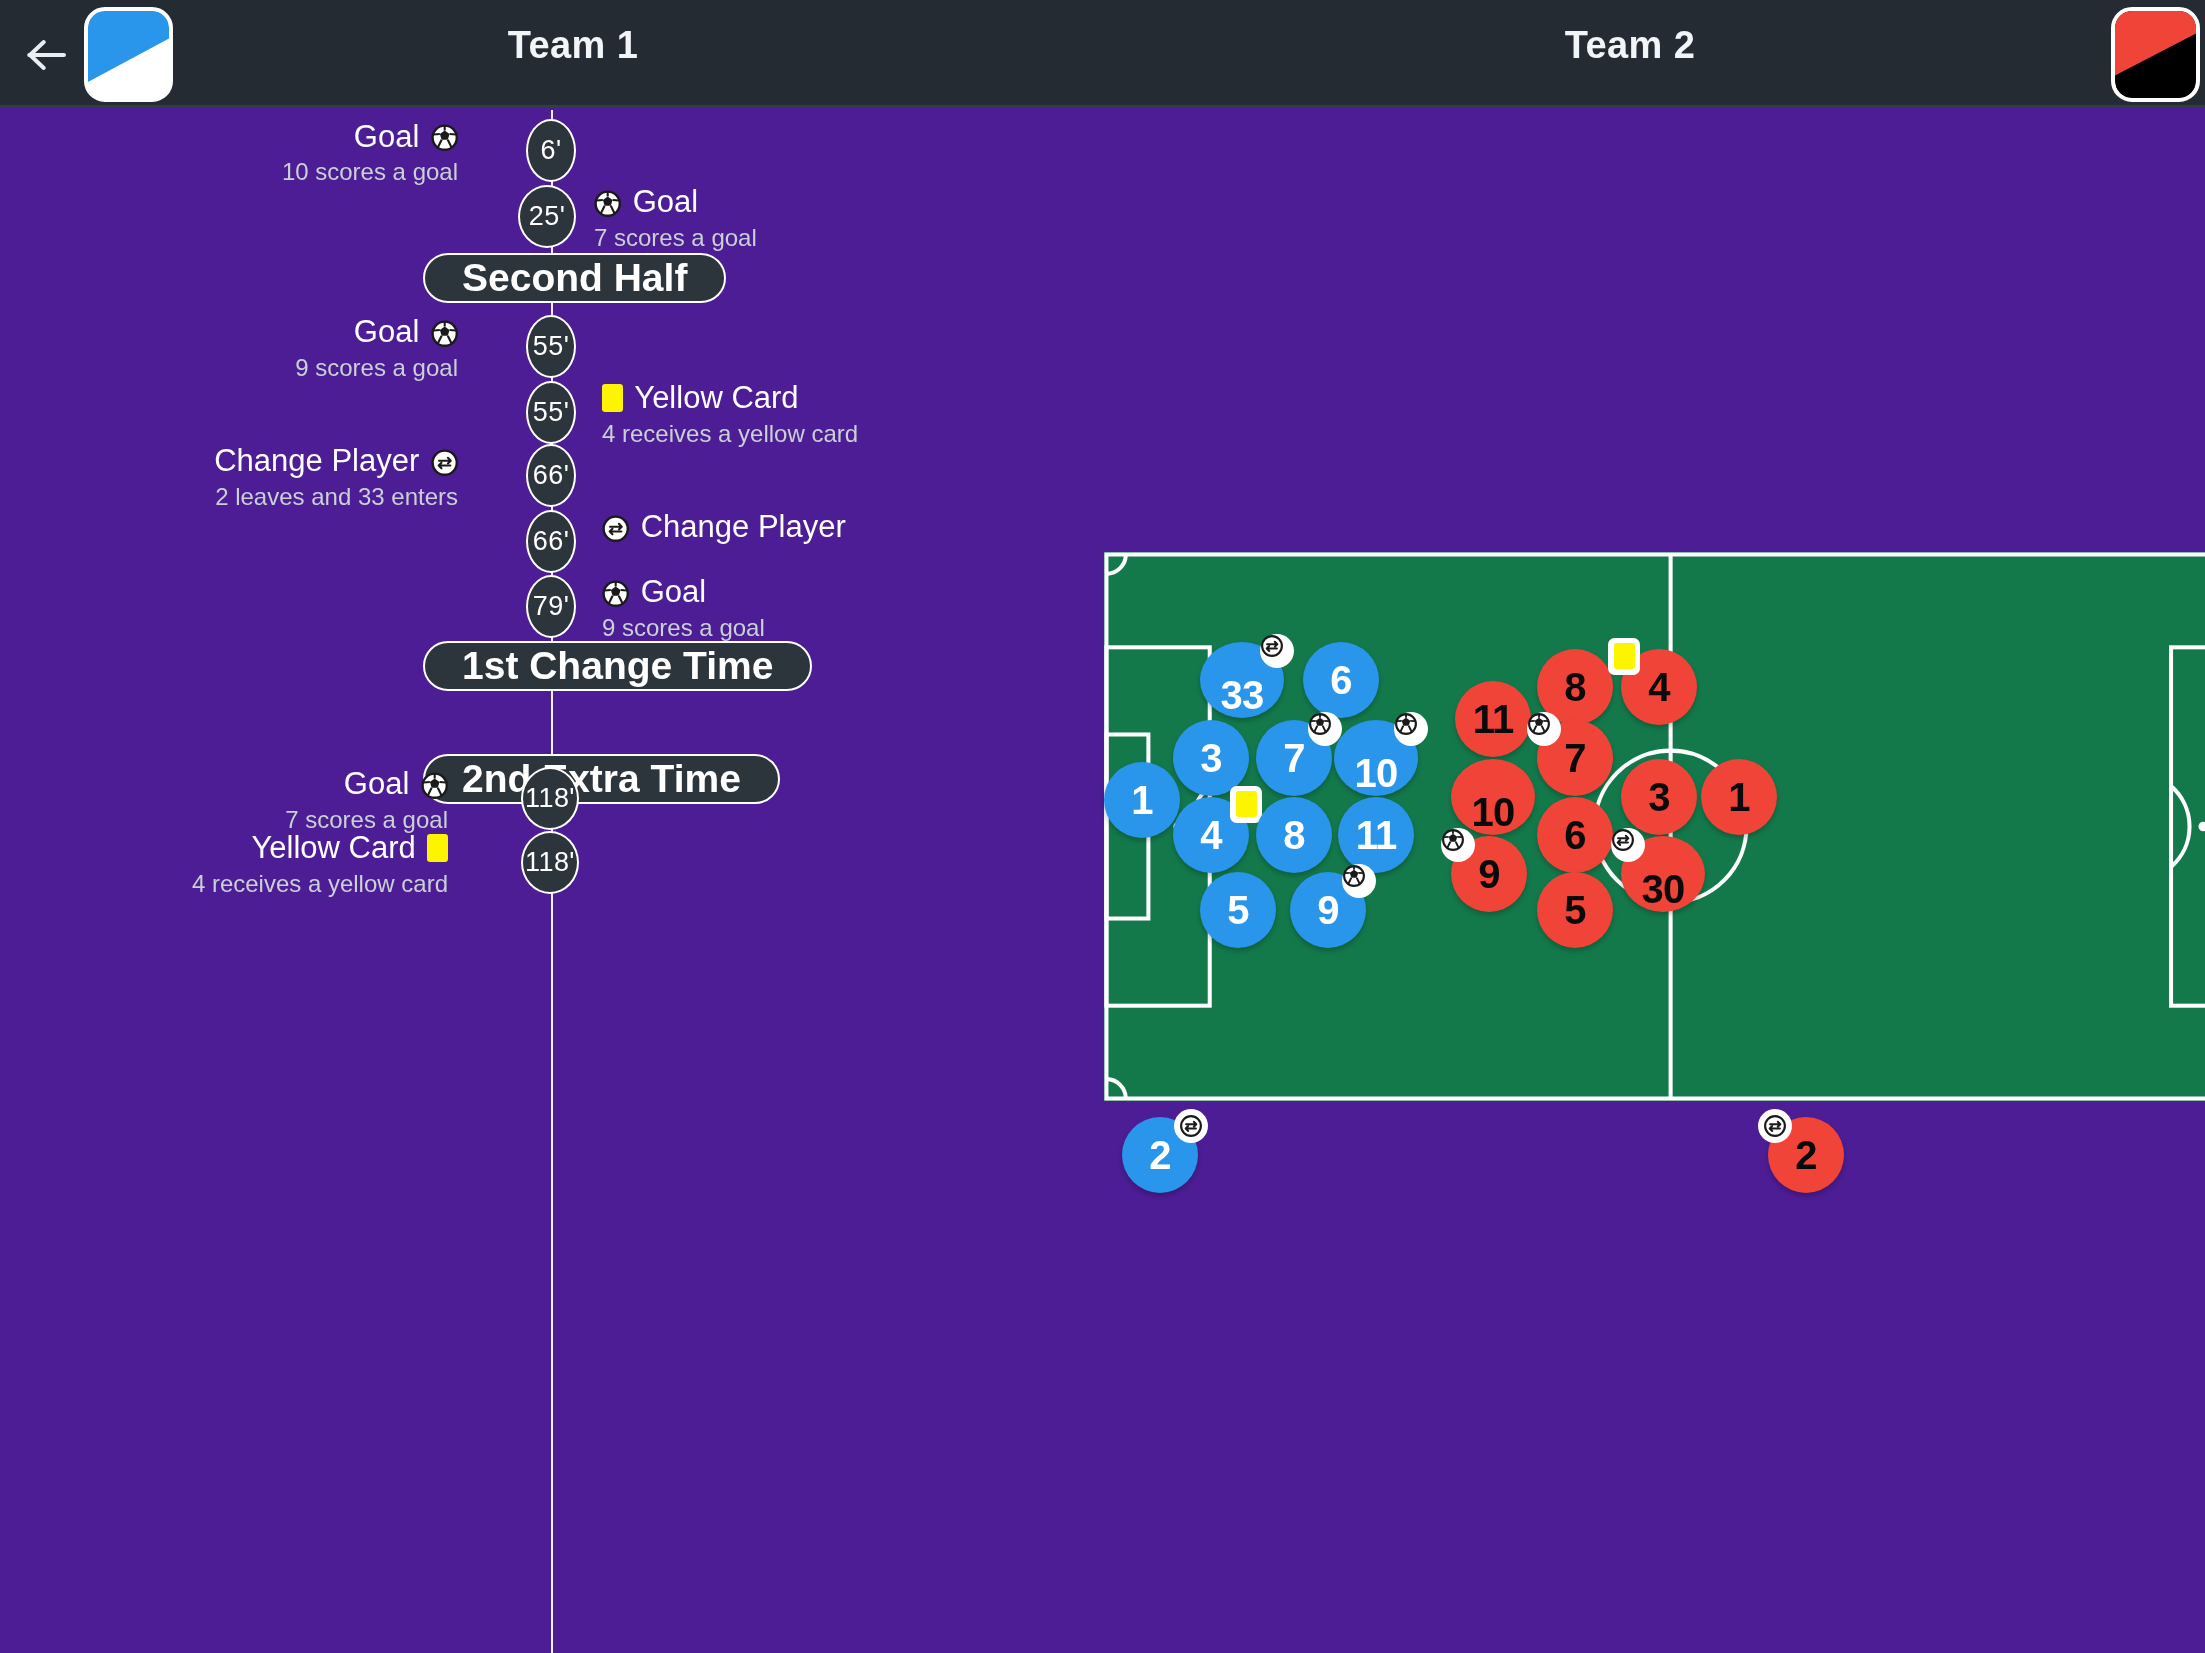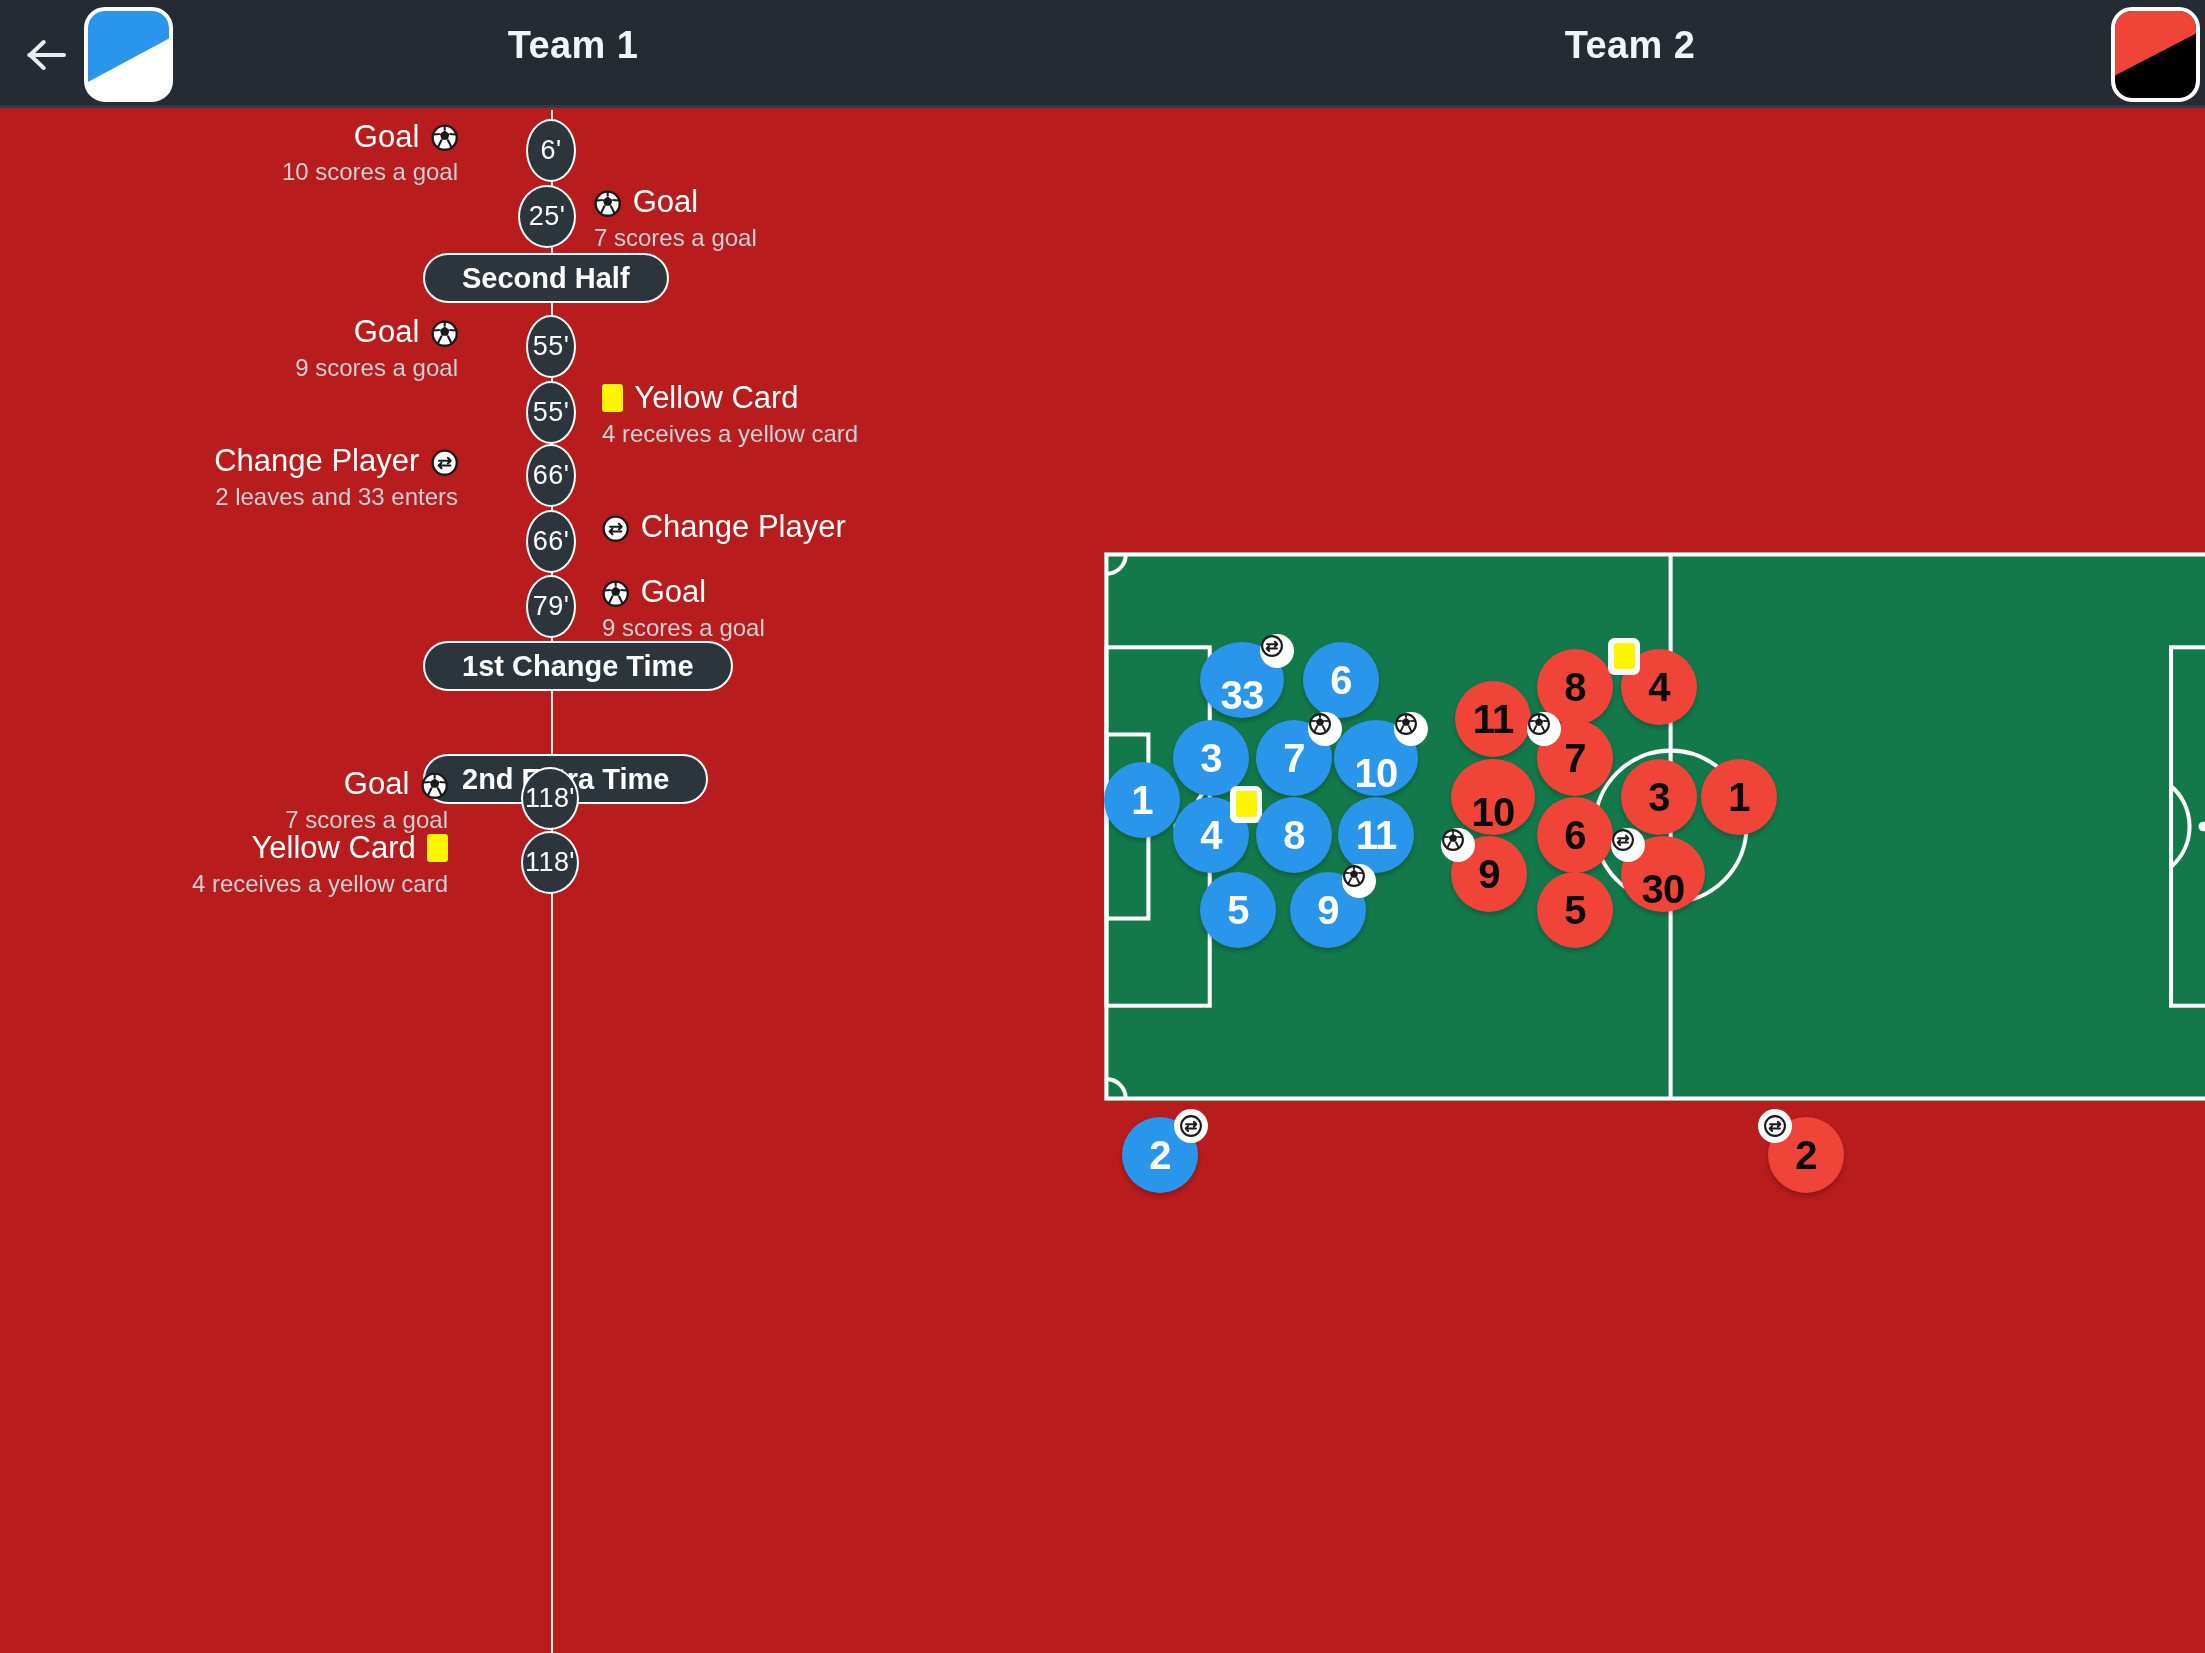--- a/index.html
+++ b/index.html
@@ -2,21 +2,21 @@
 <html style="font-size:13px"><head>
 <meta charset="utf-8">
 <style>
   * { margin:0; padding:0; box-sizing:border-box; }
   html,body{
     width:2205px; height:1653px;
     background:#2c343c;
     font-family:"Liberation Sans", sans-serif;
     overflow:hidden;
   }
-  #root{ position:relative; width:2205px; height:1653px; background:#b91c1c; }
+  #root{ position:relative; width:2205px; height:1653px; background:#4c1d95; }
 
   
   .header{
     position:absolute; left:0; top:0; width:2205px; height:108px;
     background:#242b33;
     border-bottom:3.2px solid #333c45;
   }
   .back-btn{
     position:absolute; left:18px; top:31px; width:57px; height:48px;
     display:flex; align-items:center; justify-content:center;
@@ -77,21 +77,21 @@
   .yellow-card{
     width:21px; height:27.4px; background:#fdf500; border-radius:3.2px;
     display:inline-block; flex:0 0 auto;
   }
 
   .tl-pill{
     position:absolute;
     border:2.4px solid #ffffff; border-radius:32px; background:#2c343c;
     height:50px; padding:0 37px;
     display:flex; align-items:center; justify-content:center;
-    color:#ffffff; font-size:29px; font-weight:bold; white-space:nowrap;
+    color:#ffffff; font-size:39px; font-weight:bold; white-space:nowrap;
   }
 
   
   .pitch-wrap{ position:absolute; left:1104px; top:552px; width:1130px; height:549px; }
   .pitch{
     position:absolute; left:0; top:0; width:1130px; height:549px;
     background:#13794b;
   }
   .pitch svg{ position:absolute; left:0; top:0; }
 

